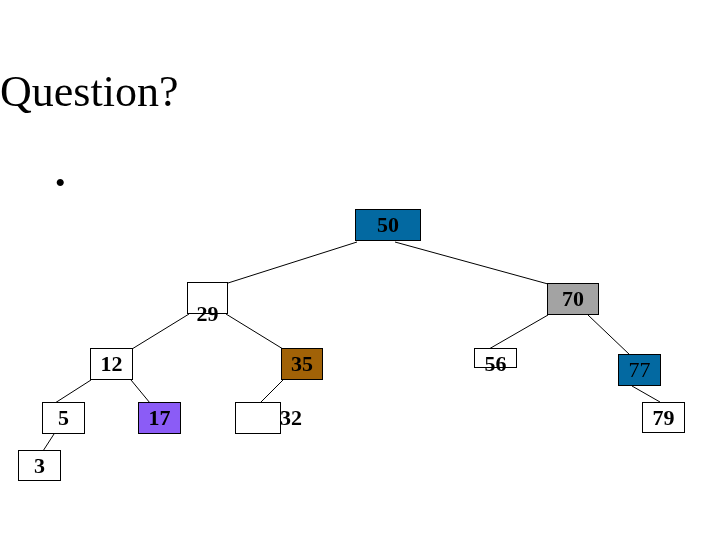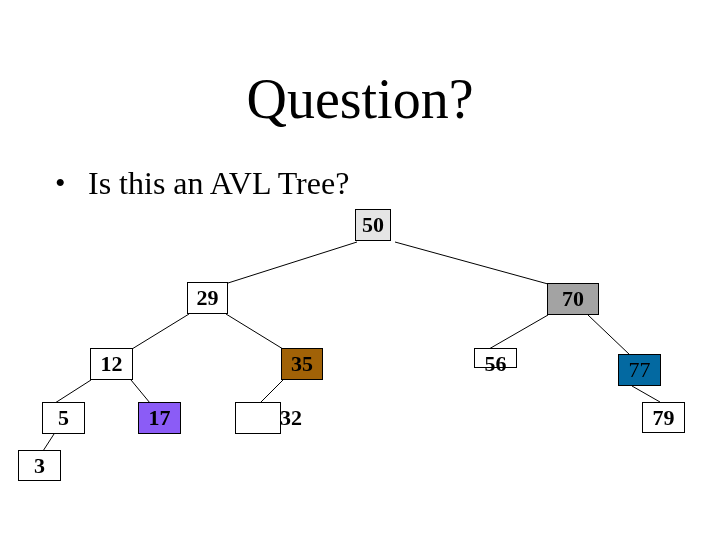--- a/index.html
+++ b/index.html
@@ -14,22 +14,22 @@
     background: #ffffff;
     overflow: hidden;
     font-family: "Liberation Serif", serif;
     color: #000000;
   }
   .slide-title {
     position: absolute;
     top: 66px;
     left: 0;
     width: 720px;
-    text-align: center;
-    font-size: 56px;
+    text-align: left;
+    font-size: 44px;
     line-height: 1.2;
     font-weight: normal;
     white-space: nowrap;
   }
   .bullet-marker {
     position: absolute;
     left: 55px;
     top: 163px;
     font-size: 30px;
     line-height: 40px;
@@ -62,42 +62,41 @@
     width: 100%;
   }
 </style>
 </head>
 <body>
 
 <div class="slide">
   <div class="slide-title">Question?</div>
 
   <span class="bullet-marker">•</span>
-  <span class="bullet-text">Is this an AVL Tree?</span>
 
   <svg class="tree-edges" viewBox="0 0 720 540" xmlns="http://www.w3.org/2000/svg">
       <line x1="357" y1="242" x2="228" y2="283" stroke="#000000" stroke-width="1"></line>
       <line x1="395" y1="242" x2="548" y2="284" stroke="#000000" stroke-width="1"></line>
       <line x1="189" y1="314" x2="132" y2="349" stroke="#000000" stroke-width="1"></line>
       <line x1="226" y1="314" x2="283" y2="349" stroke="#000000" stroke-width="1"></line>
       <line x1="548" y1="315" x2="489" y2="349" stroke="#000000" stroke-width="1"></line>
       <line x1="588" y1="315" x2="630" y2="355" stroke="#000000" stroke-width="1"></line>
       <line x1="91" y1="380" x2="55" y2="403" stroke="#000000" stroke-width="1"></line>
       <line x1="131" y1="380" x2="150" y2="403" stroke="#000000" stroke-width="1"></line>
       <line x1="283" y1="380" x2="260" y2="403" stroke="#000000" stroke-width="1"></line>
       <line x1="632" y1="386" x2="660" y2="402" stroke="#000000" stroke-width="1"></line>
       <line x1="54" y1="434" x2="43" y2="451" stroke="#000000" stroke-width="1"></line>
     </svg>
 
   <div>
-      <div class="tree-node" style="left: 355px; top: 209px; width: 36px; height: 32px; border-color: rgb(0, 0, 0); background: #e5e5e5;">
+      <div class="tree-node" style="left: 355px; top: 209px; width: 66px; height: 32px; border-color: rgb(0, 0, 0); background: #0369a1;">
         <span style="font-weight: bold; line-height: 30px;">50</span>
       </div>
       <div class="tree-node" style="left: 187px; top: 282px; width: 41px; height: 32px; border-color: rgb(0, 0, 0); background: rgb(255, 255, 255);">
-        <span style="font-weight: bold; line-height: 30px;">29</span>
+        <span style="font-weight: bold; line-height: 30px; margin-top: 16px;">29</span>
       </div>
       <div class="tree-node" style="left: 547px; top: 283px; width: 52px; height: 32px; border-color: rgb(0, 0, 0); background: #a3a3a3;">
         <span style="font-weight: bold; line-height: 30px;">70</span>
       </div>
       <div class="tree-node" style="left: 90px; top: 348px; width: 43px; height: 32px; border-color: rgb(0, 0, 0); background: rgb(255, 255, 255);">
         <span style="font-weight: bold; line-height: 30px;">12</span>
       </div>
       <div class="tree-node" style="left: 281px; top: 348px; width: 42px; height: 32px; border-color: rgb(0, 0, 0); background: #a16207;">
         <span style="font-weight: bold; line-height: 30px;">35</span>
       </div>

